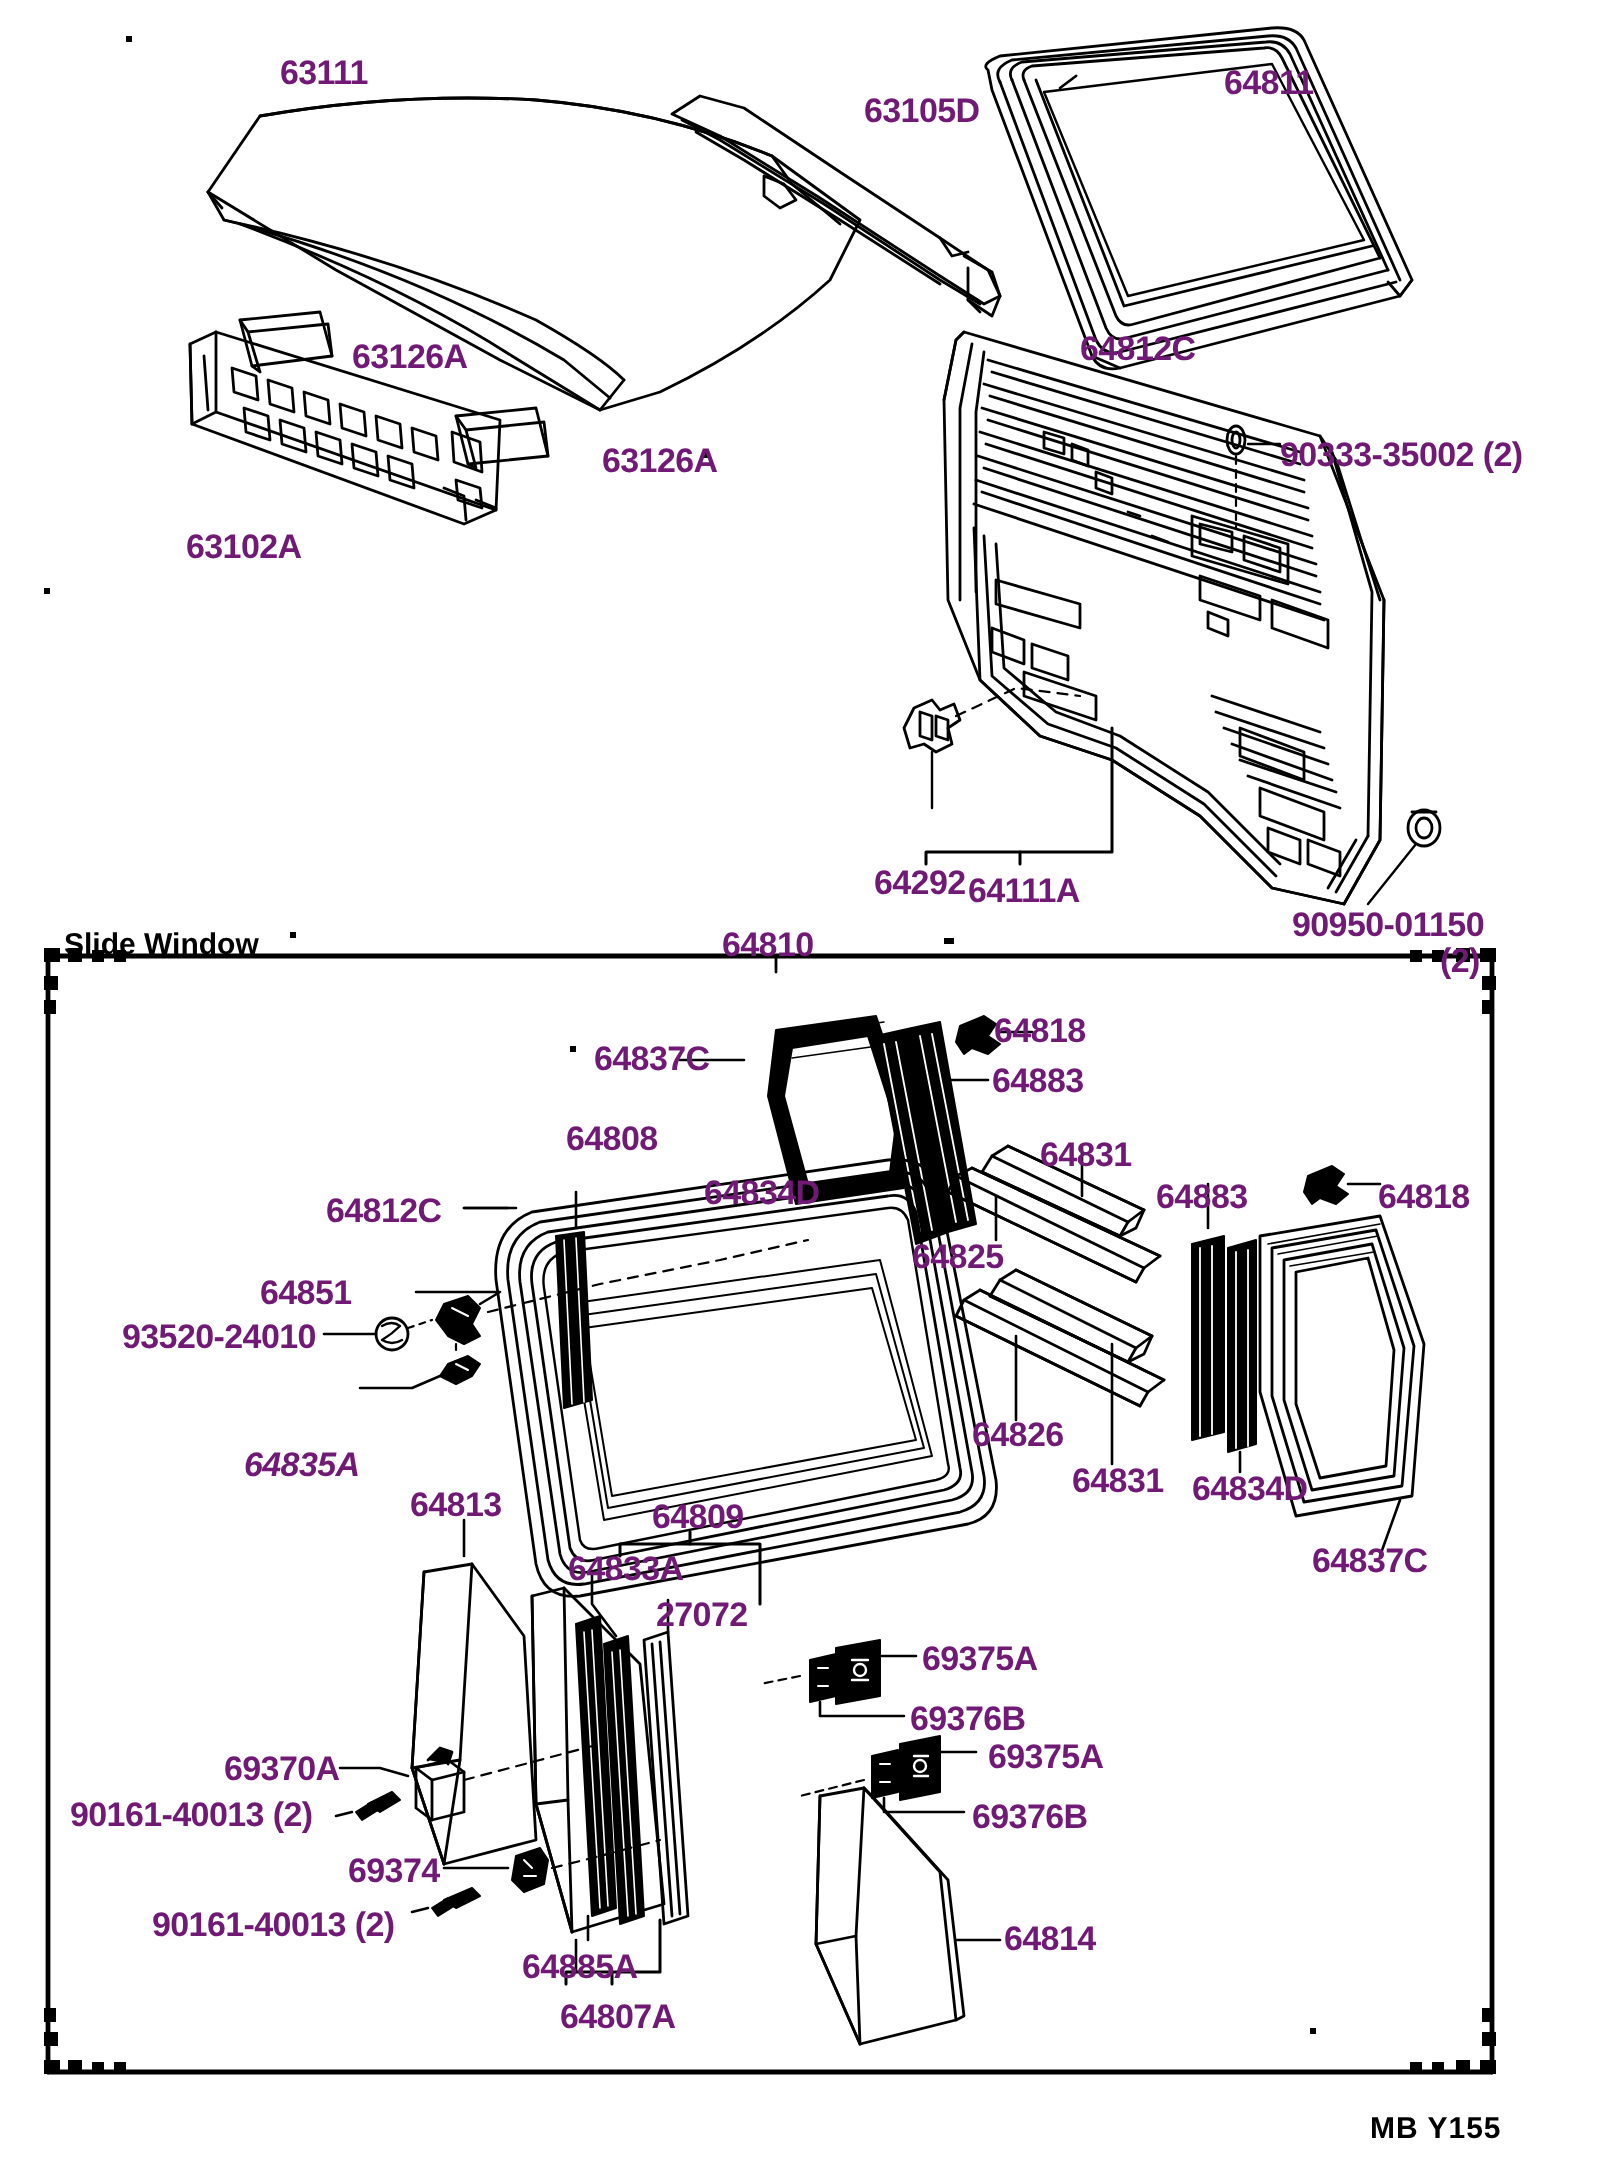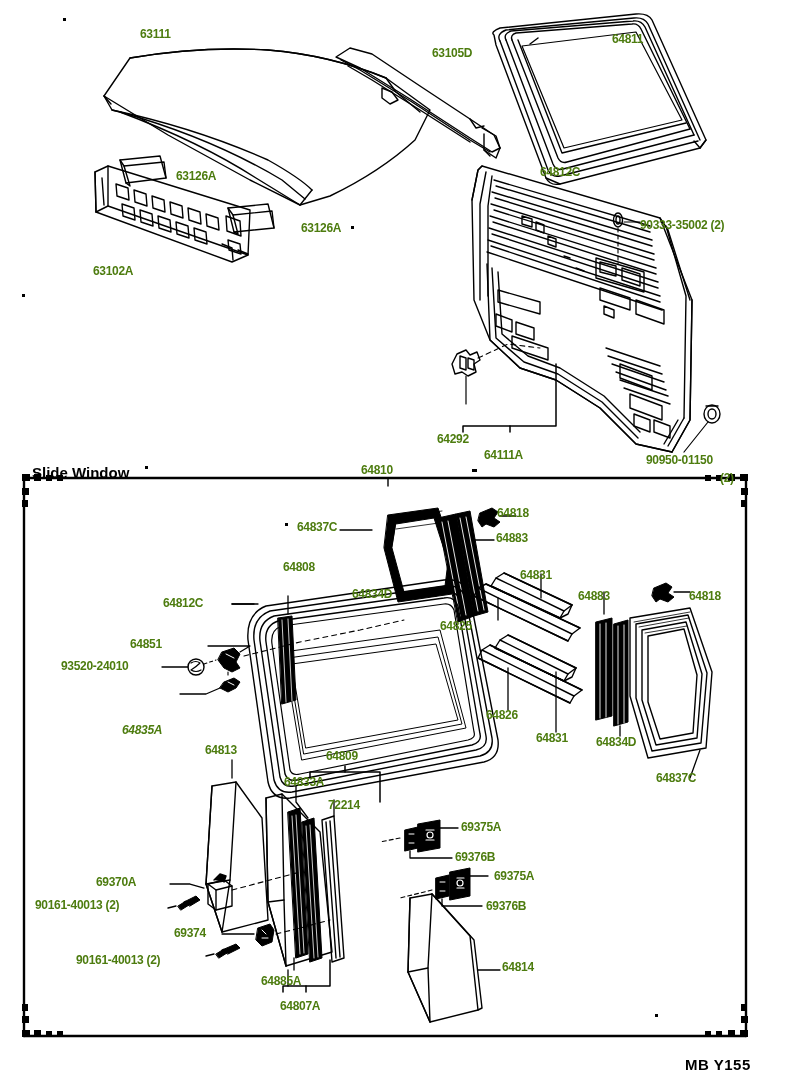--- a/index.html
+++ b/index.html
@@ -1,21 +1,21 @@
 <!DOCTYPE html>
 <html><head>
 <meta charset="utf-8">
 <title>Parts Diagram</title>
 <style>
   html,body{margin:0;padding:0;background:#fff;}
   body{width:800px;height:1090px;overflow:hidden;
        font-family:"Liberation Sans","DejaVu Sans",sans-serif;}
   #sheet{position:relative;width:800px;height:1090px;background:#fff;}
   svg.art{position:absolute;left:0;top:0;width:800px;height:1090px;}
-  .lbl{position:absolute;font-weight:bold;font-size:12px;color:#4d7c0f;
+  .lbl{position:absolute;font-weight:bold;font-size:17px;color:#701a75;
        white-space:nowrap;letter-spacing:-0.3px;line-height:1;}
   .sect{position:absolute;font-weight:bold;font-size:15px;color:#000;white-space:nowrap;}
   .fcode{position:absolute;font-weight:bold;font-size:15px;color:#000;white-space:nowrap;letter-spacing:0.5px;}
 </style>
 </head>
 <body>
 
 <div id="sheet">
 
   <svg class="art" viewBox="0 0 800 1090">
@@ -517,51 +517,51 @@
   <div class="lbl" style="left:140px;top:28px;">63111</div>
   <div class="lbl" style="left:392px;top:47px;margin-left:40px;">63105D</div>
   <div class="lbl" style="left:176px;top:170px;">63126A</div>
   <div class="lbl" style="left:301px;top:222px;">63126A</div>
   <div class="lbl" style="left:93px;top:265px;">63102A</div>
 
   <div class="lbl" style="left:612px;top:33px;">64811</div>
   <div class="lbl" style="left:540px;top:166px;">64812C</div>
   <div class="lbl" style="left:640px;top:219px;">90333-35002 (2)</div>
   <div class="lbl" style="left:437px;top:405px;margin-top:28px;">64292</div>
-  <div class="lbl" style="left:484px;top:437px;margin-top:12px;">64111A</div>
+  <div class="lbl" style="left:484px;top:437px;">64111A</div>
   <div class="lbl" style="left:646px;top:454px;text-align:center;">90950-01150</div>
   <div class="lbl" style="left:720px;top:472px;">(2)</div>
 
   <div class="sect" style="left:32px;top:464px;">Slide Window</div>
   <div class="lbl" style="left:361px;top:464px;">64810</div>
 
   <div class="lbl" style="left:297px;top:521px;">64837C</div>
   <div class="lbl" style="left:497px;top:507px;">64818</div>
   <div class="lbl" style="left:496px;top:532px;">64883</div>
   <div class="lbl" style="left:271px;top:561px;margin-left:12px;">64808</div>
   <div class="lbl" style="left:352px;top:588px;">64834D</div>
   <div class="lbl" style="left:163px;top:597px;">64812C</div>
   <div class="lbl" style="left:130px;top:638px;">64851</div>
   <div class="lbl" style="left:61px;top:660px;">93520-24010</div>
   <div class="lbl" style="left:122px;top:724px;font-style:italic;">64835A</div>
 
-  <div class="lbl" style="left:440px;top:620px;">64825</div>
+  <div class="lbl" style="left:456px;top:620px;">64825</div>
   <div class="lbl" style="left:520px;top:569px;">64831</div>
   <div class="lbl" style="left:486px;top:709px;">64826</div>
   <div class="lbl" style="left:536px;top:732px;">64831</div>
   <div class="lbl" style="left:578px;top:590px;">64883</div>
   <div class="lbl" style="left:689px;top:590px;">64818</div>
   <div class="lbl" style="left:596px;top:736px;">64834D</div>
   <div class="lbl" style="left:656px;top:772px;">64837C</div>
 
   <div class="lbl" style="left:205px;top:744px;">64813</div>
   <div class="lbl" style="left:326px;top:750px;">64809</div>
   <div class="lbl" style="left:284px;top:776px;">64833A</div>
-  <div class="lbl" style="left:328px;top:799px;">72214</div>
-  <div class="lbl" style="left:96px;top:876px;">69370A</div>
+  <div class="lbl" style="left:328px;top:799px;">27072</div>
+  <div class="lbl" style="left:112px;top:876px;">69370A</div>
   <div class="lbl" style="left:35px;top:899px;">90161-40013 (2)</div>
   <div class="lbl" style="left:174px;top:927px;">69374</div>
   <div class="lbl" style="left:76px;top:954px;">90161-40013 (2)</div>
   <div class="lbl" style="left:261px;top:975px;">64885A</div>
   <div class="lbl" style="left:280px;top:1000px;">64807A</div>
 
   <div class="lbl" style="left:461px;top:821px;">69375A</div>
   <div class="lbl" style="left:455px;top:851px;">69376B</div>
   <div class="lbl" style="left:494px;top:870px;">69375A</div>
   <div class="lbl" style="left:486px;top:900px;">69376B</div>

